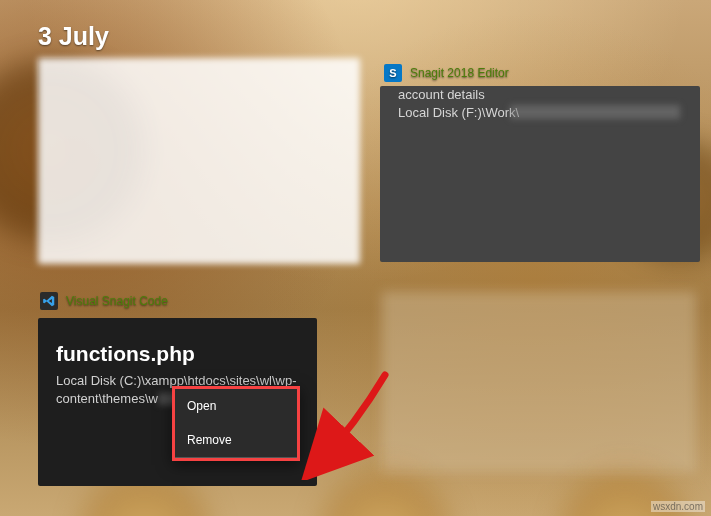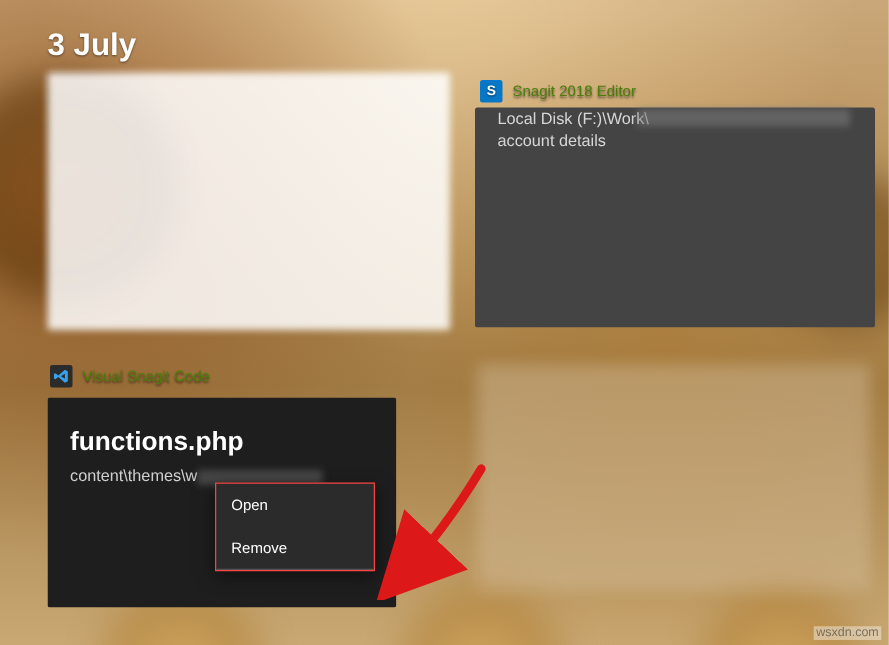--- a/index.html
+++ b/index.html
@@ -59,21 +59,21 @@
   .card-bl .sub   { color:#d0d0d0; font-size:13px; padding:0 18px; line-height:1.35; }
   .card-bl .sub .smudge { display:inline-block; width:100px; height:12px; background:rgba(120,120,120,0.45); filter:blur(3px); vertical-align:middle; }
 
   .card-br { left:382px; top:292px; width:314px; height:180px; background: rgba(210,190,160,0.45); filter: blur(6px); }
 
   
   .ctx {
     position:absolute; left:172px; top:386px; width:128px;
     background:#2b2b2b; color:#fff; font-size:12px;
     box-shadow: 0 4px 14px rgba(0,0,0,0.55);
-    border:1px solid #ef4444;
+    border:3px solid #ef4444;
     z-index: 50;
   }
   .ctx .item { padding:10px 12px; cursor:default; }
   .ctx .sep { height:1px; background:#555; margin:0; }
   .ctx .item.hl { background:#414141; }
 
   
   .arrow {
     position:absolute; left:300px; top:370px; z-index:60; pointer-events:none;
   }
@@ -94,36 +94,37 @@
 
 <div class="date-header">3 July</div>
 
 <div class="card card-tl"></div>
 
 <div class="app-line app-line-snagit">
   <span class="app-icon snagit-icon"></span>
   <span>Snagit 2018 Editor</span>
 </div>
 <div class="card card-tr">
+  <div class="sub">account details</div>
   <div class="sub sub2">
     <span>Local Disk (F:)\Work\</span><span class="smudge"></span>
   </div>
-  <div class="sub">account details</div>
 </div>
 
 <div class="app-line app-line-vscode">
   <span class="app-icon vscode-icon">
     <svg viewBox="0 0 24 24">
         <path fill="#3ba0e6" d="M17 3l4 2v14l-4 2-9-8-4 3-2-1V9l2-1 4 3 9-8zm0 5.5L11.5 12 17 15.5v-7z"></path>
       </svg>
   </span>
   <span>Visual Snagit Code</span>
 </div>
 <div class="card card-bl">
   <div class="title">functions.php</div>
+  <div class="sub">Local Disk (C:)\xampp\htdocs\sites\wl\wp-</div>
   <div class="sub">
     <span>content\themes\w</span><span class="smudge"></span>
   </div>
 </div>
 
 <div class="card card-br"></div>
 
 <div class="ctx">
   <div class="item">Open</div>
   <div class="item">Remove</div>

